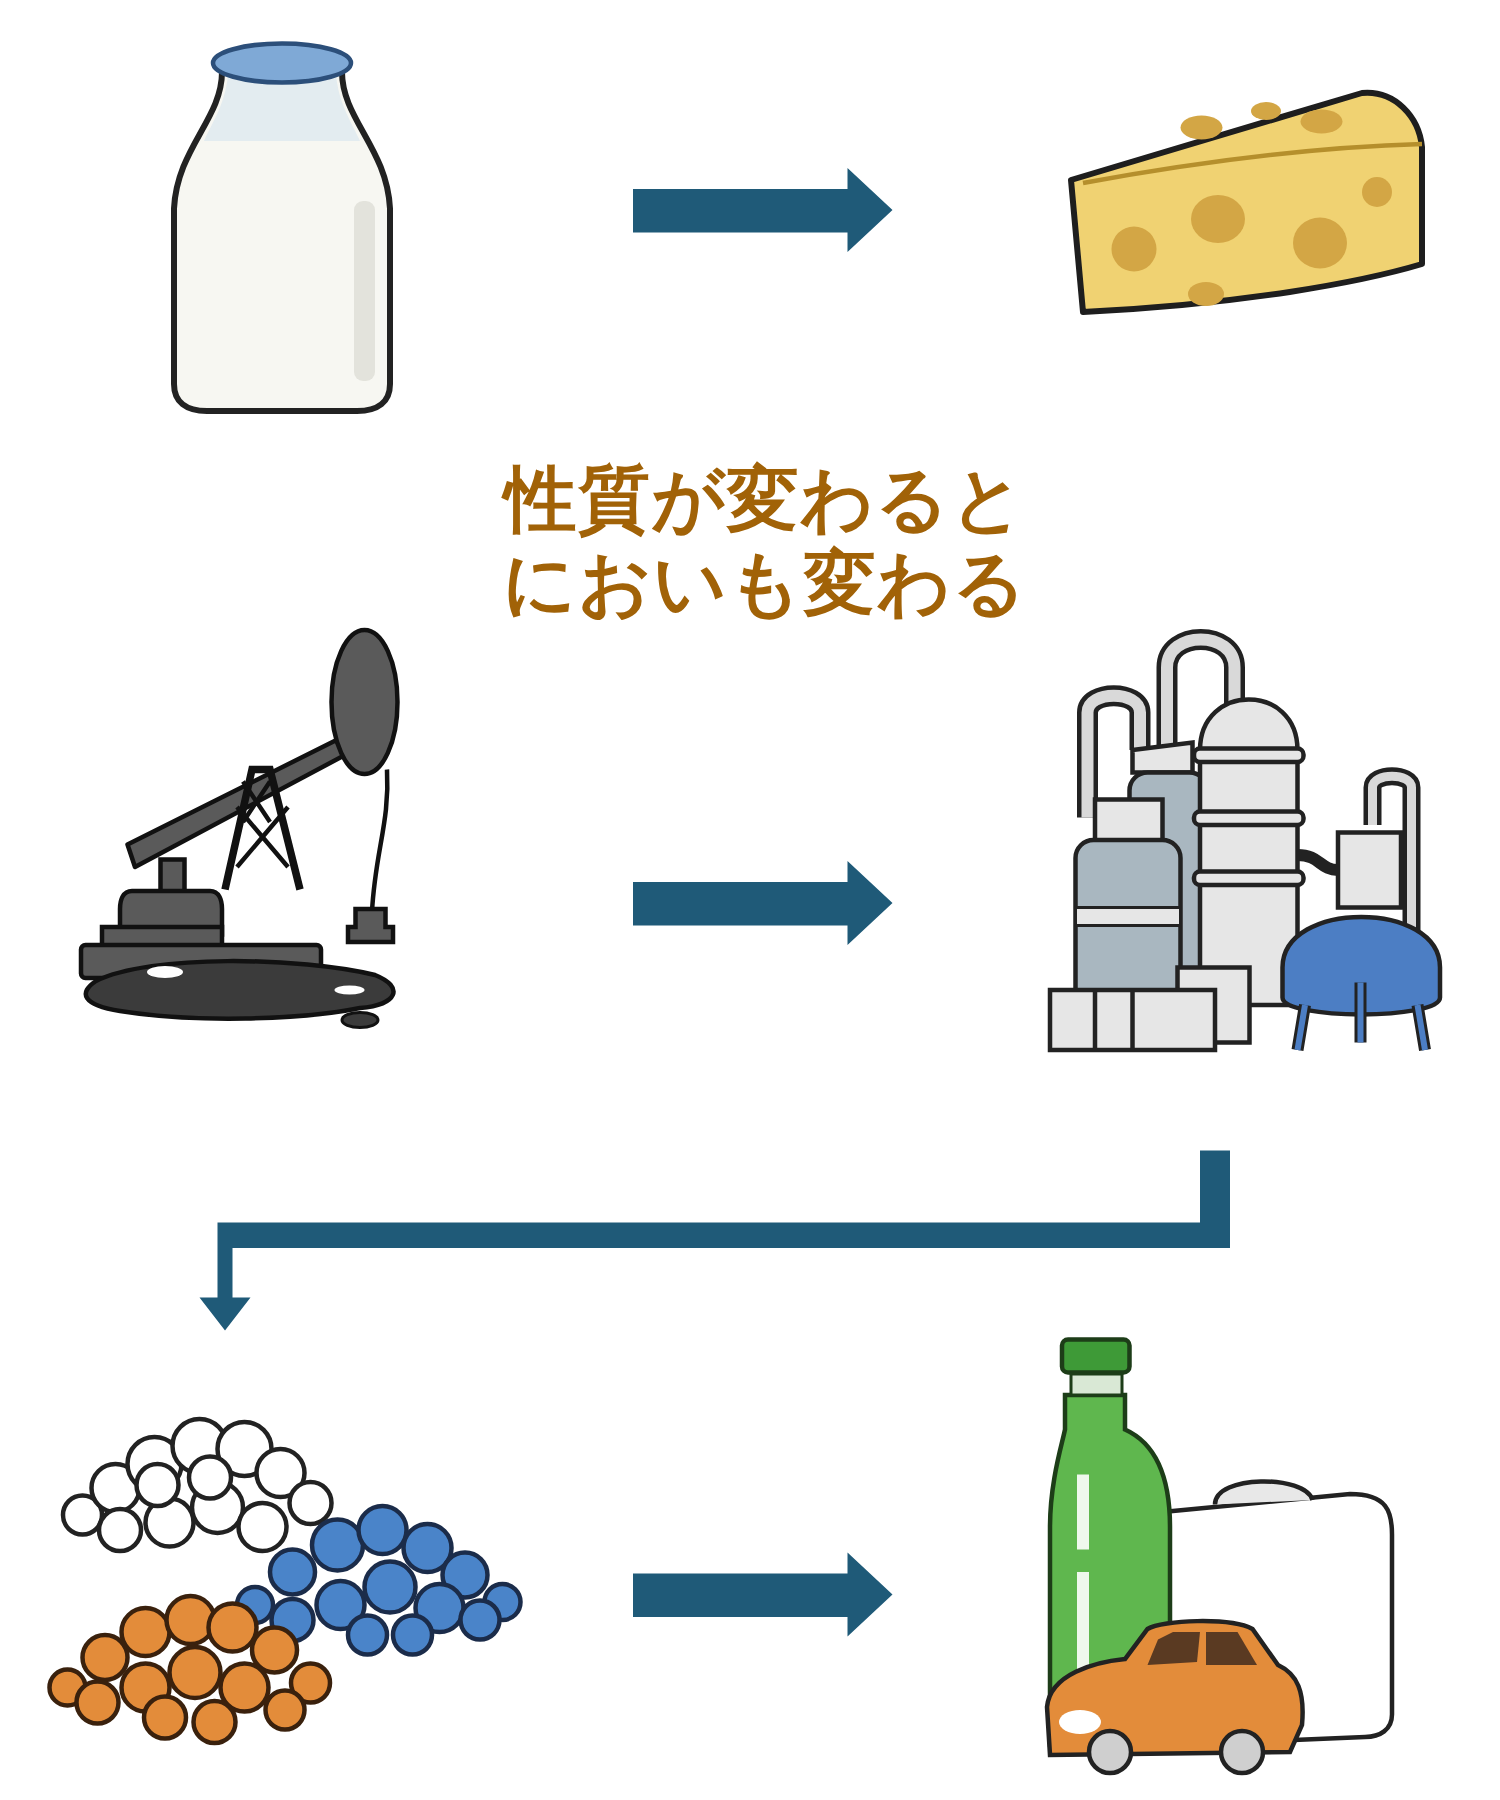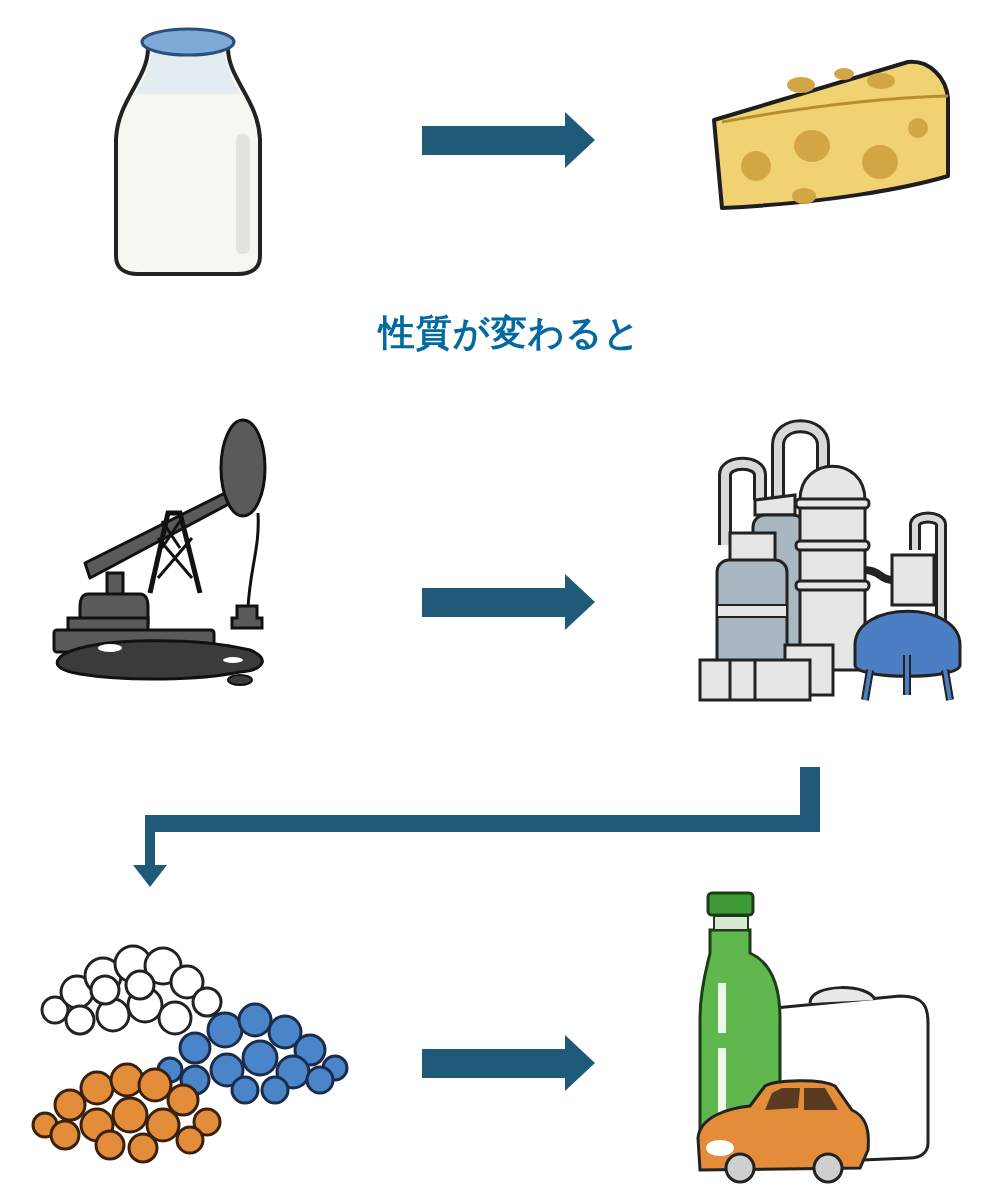--- a/index.html
+++ b/index.html
@@ -1,25 +1,26 @@
 <!DOCTYPE html>
 <html><head>
 <meta charset="utf-8">
 <style>
   html, body { margin:0; padding:0; background:#ffffff; }
   body { width:1000px; height:1200px; position:relative; overflow:hidden; font-family:"DejaVu Sans", sans-serif; }
   .abs { position:absolute; }
-  .caption { left:300px; top:305px; width:420px; text-align:center; color:#0369a1; font-weight:bold; font-size:36px; line-height:56px; letter-spacing:1px; }
+  .caption { left:300px; top:305px; width:420px; text-align:center; color:#a16207; font-weight:bold; font-size:48px; line-height:56px; letter-spacing:1px; }
   svg { position:absolute; overflow:visible; }
 </style>
 </head>
 <body>
 
 <div class="abs caption">
   <div>性質が変わると</div>
+  <div>においも変わる</div>
 </div>
 
 <svg style="left:108px;top:24px" width="160" height="256" viewBox="0 0 160 256">
   <path d="M40 24 C40 55 10 75 8 115 L8 232 C8 244 16 250 30 250 L130 250 C144 250 152 244 152 232 L152 115 C150 75 120 55 120 24 Z" fill="#f7f7f2" stroke="#222" stroke-width="4"></path>
   <path d="M44 26 L116 26 C118 45 125 55 132 70 L28 70 C35 55 42 45 44 26 Z" fill="#dde8ef" opacity="0.8"></path>
   <rect x="128" y="110" width="14" height="120" rx="6" fill="#e3e3dc"></rect>
   <ellipse cx="80" cy="18" rx="46" ry="13" fill="#7fa9d6" stroke="#2c4f7a" stroke-width="3"></ellipse>
 </svg>
 
 <svg style="left:708px;top:58px" width="245" height="155" viewBox="0 0 245 155">

